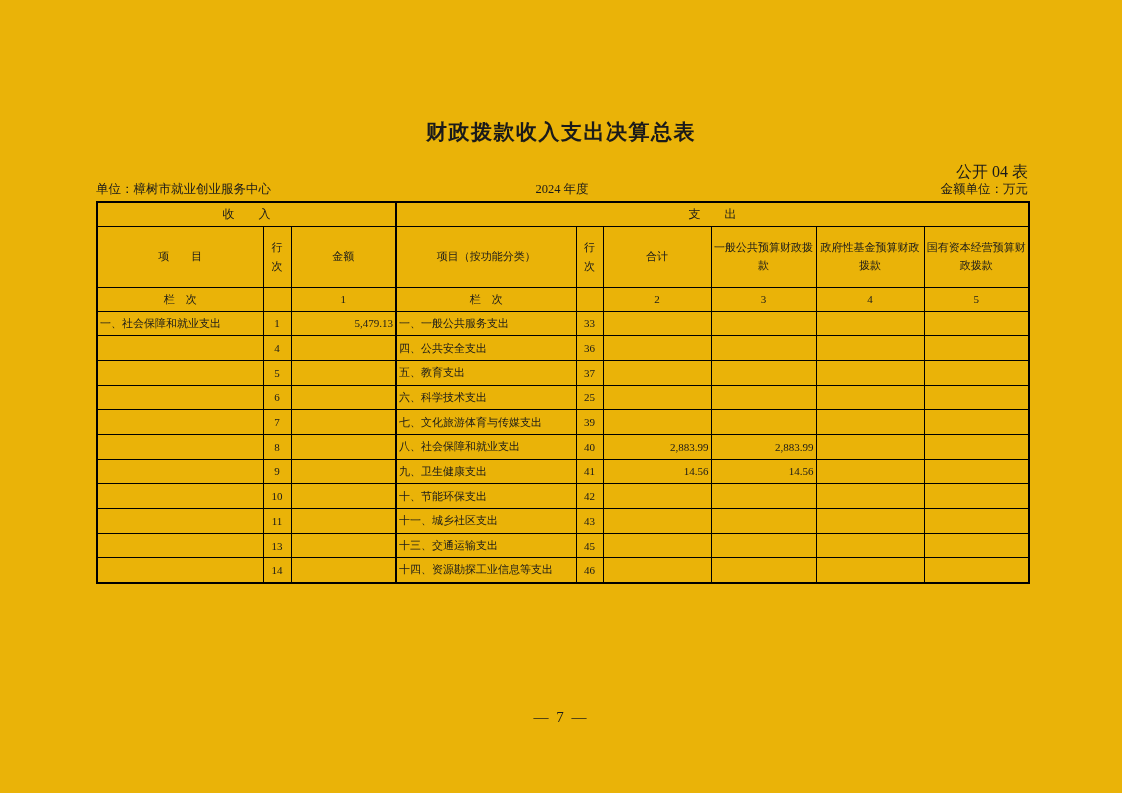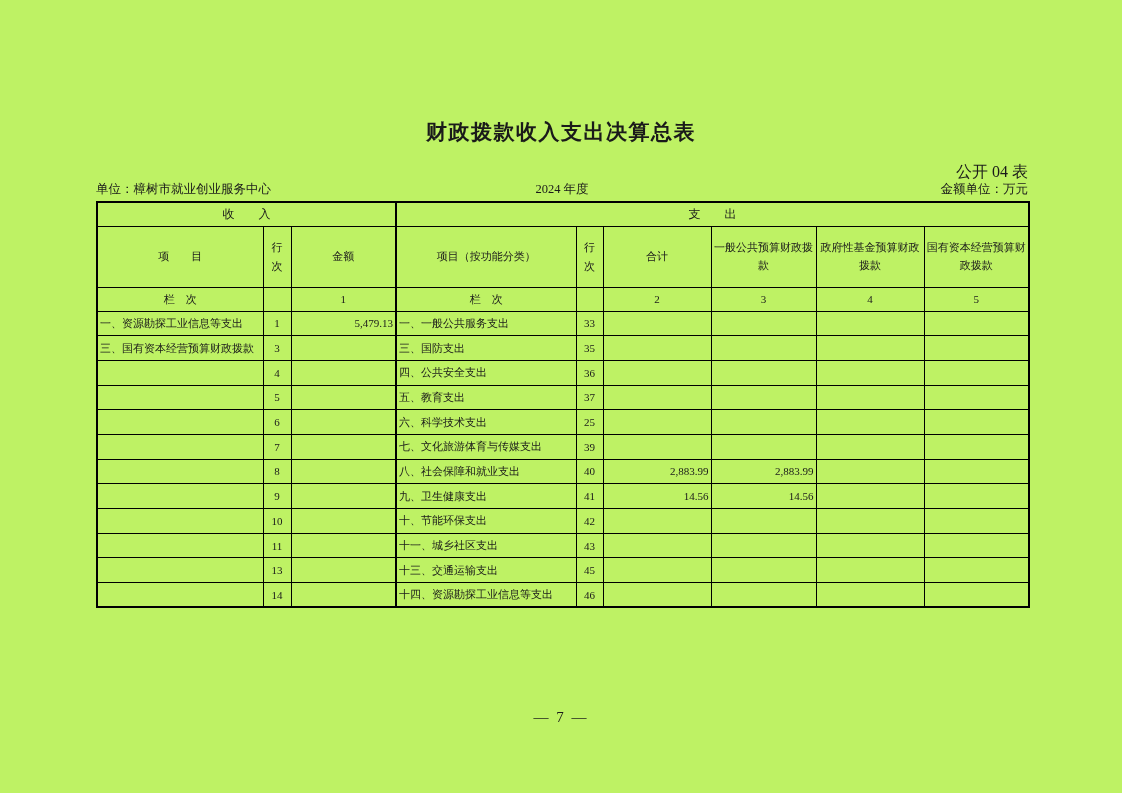--- a/index.html
+++ b/index.html
@@ -1,20 +1,20 @@
 <!DOCTYPE html>
 <html><head>
 <meta charset="utf-8">
 <style>
   html,body { margin:0; padding:0; background:#e9e9e9; }
   .page {
     position:relative;
     width:1122px; height:793px;
     margin:0 auto;
-    background:#bef264;
+    background:#eab308;
     font-family:"Liberation Serif","DejaVu Serif",serif;
     color:#1a1a1a;
     overflow:hidden;
   }
   .doc-title {
     position:absolute; top:118px; left:0; width:100%;
     text-align:center;
     font-size:21px; font-weight:bold; letter-spacing:1.5px;
   }
   .table-code {
@@ -118,42 +118,31 @@
         <th class="center div-l">栏　次</th>
         <th class="center"></th>
         <th class="center">2</th>
         <th class="center">3</th>
         <th class="center">4</th>
         <th class="center">5</th>
       </tr>
     </thead>
     <tbody id="table-body">
         <tr>
-          <td class="left">一、资源勘探工业信息等支出</td>
+          <td class="left">一、社会保障和就业支出</td>
           <td class="center">1</td>
           <td class="right">5,479.13</td>
           <td class="left div-l">一、一般公共服务支出</td>
           <td class="center">33</td>
           <td class="right"></td>
           <td class="right"></td>
           <td class="right"></td>
           <td class="right"></td>
         </tr>
         <tr>
-          <td class="left">三、国有资本经营预算财政拨款</td>
-          <td class="center">3</td>
-          <td class="right"></td>
-          <td class="left div-l">三、国防支出</td>
-          <td class="center">35</td>
-          <td class="right"></td>
-          <td class="right"></td>
-          <td class="right"></td>
-          <td class="right"></td>
-        </tr>
-        <tr>
           <td class="left"></td>
           <td class="center">4</td>
           <td class="right"></td>
           <td class="left div-l">四、公共安全支出</td>
           <td class="center">36</td>
           <td class="right"></td>
           <td class="right"></td>
           <td class="right"></td>
           <td class="right"></td>
         </tr>

